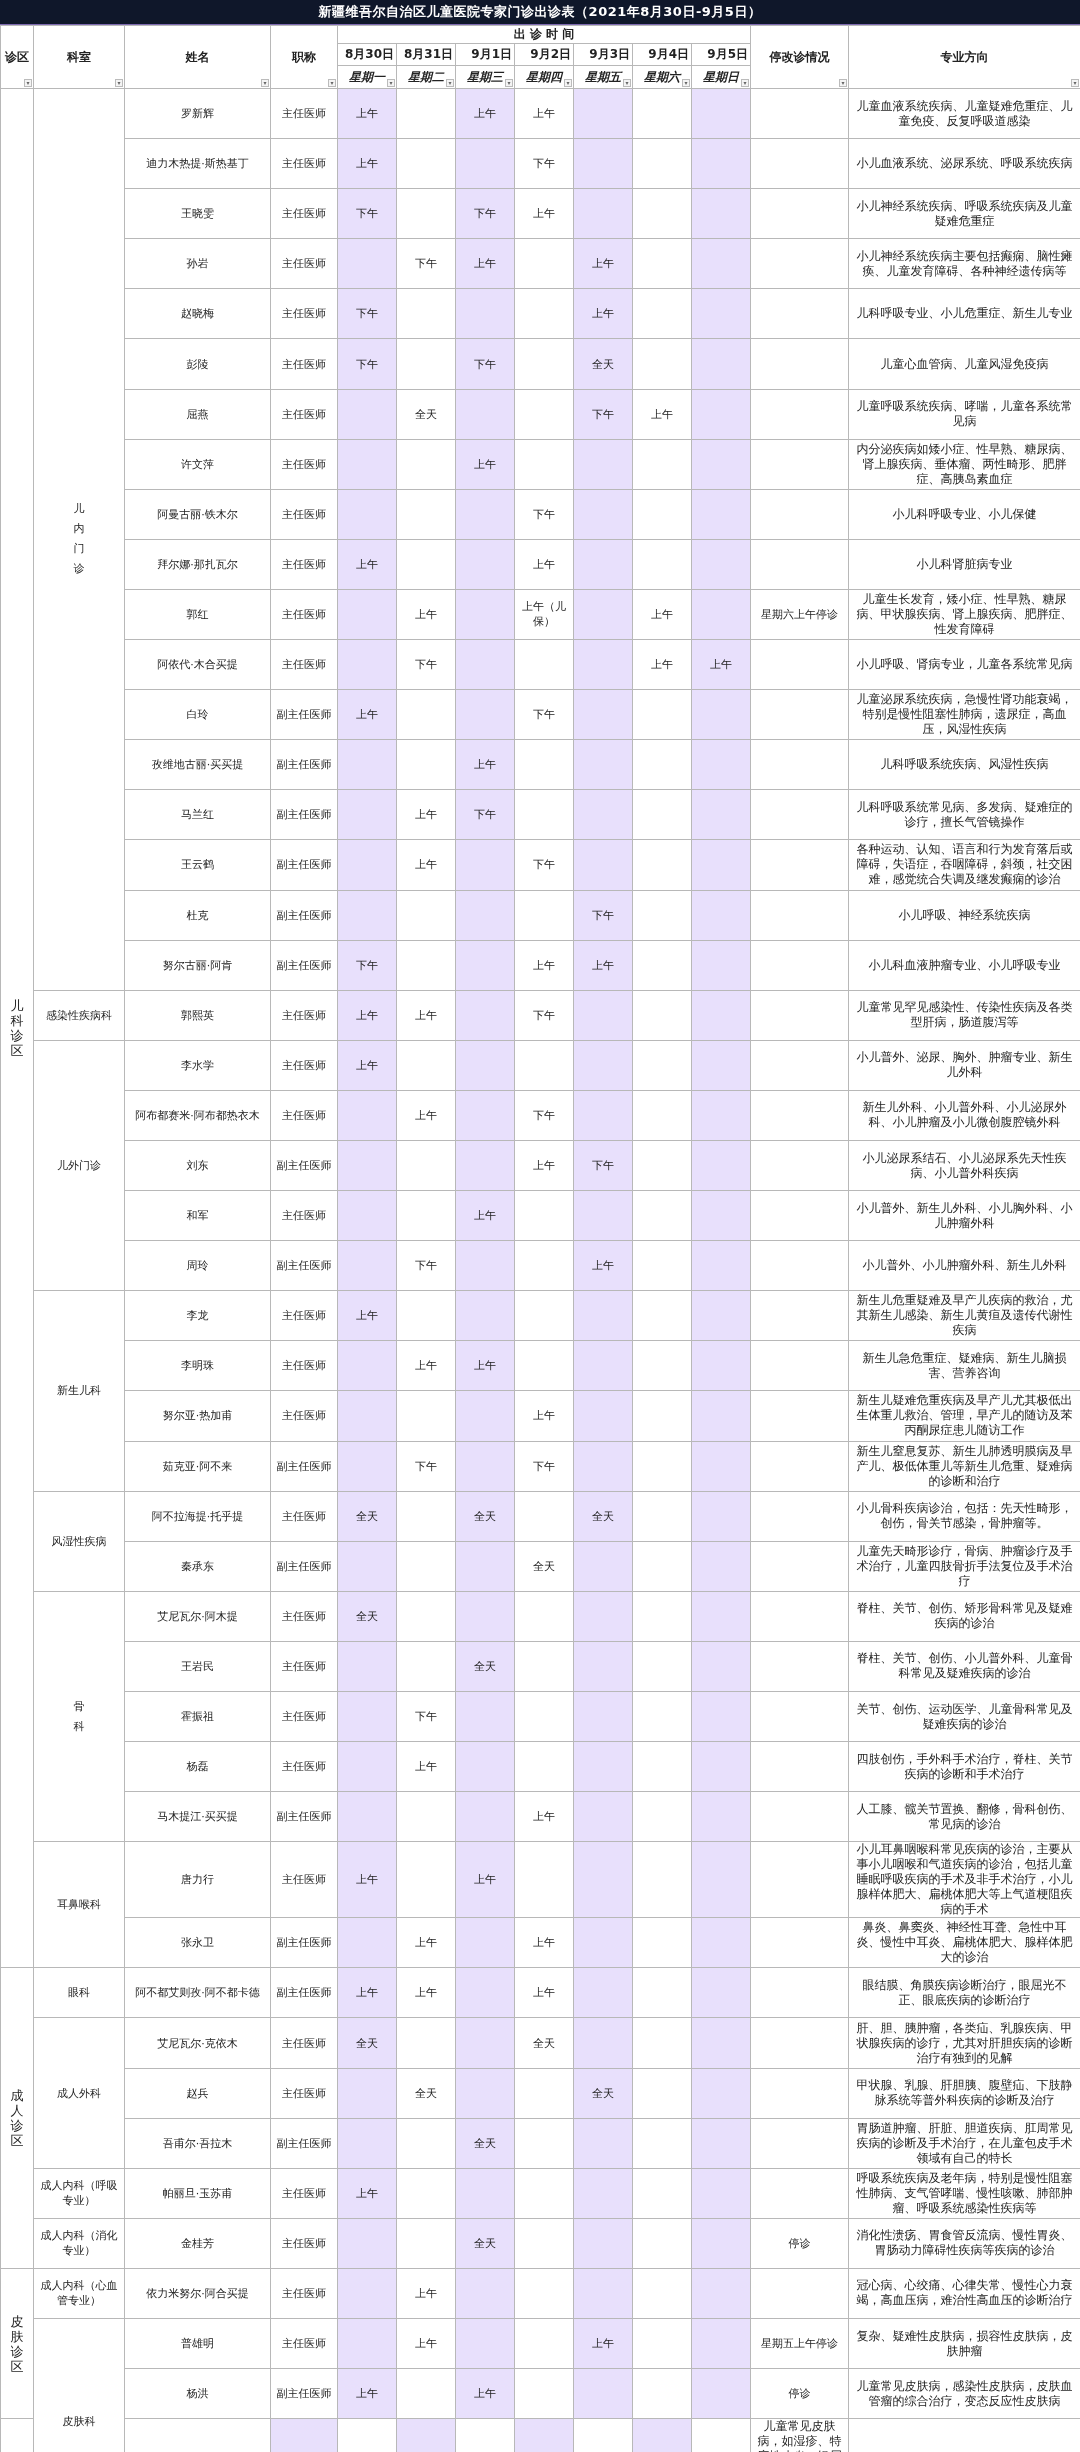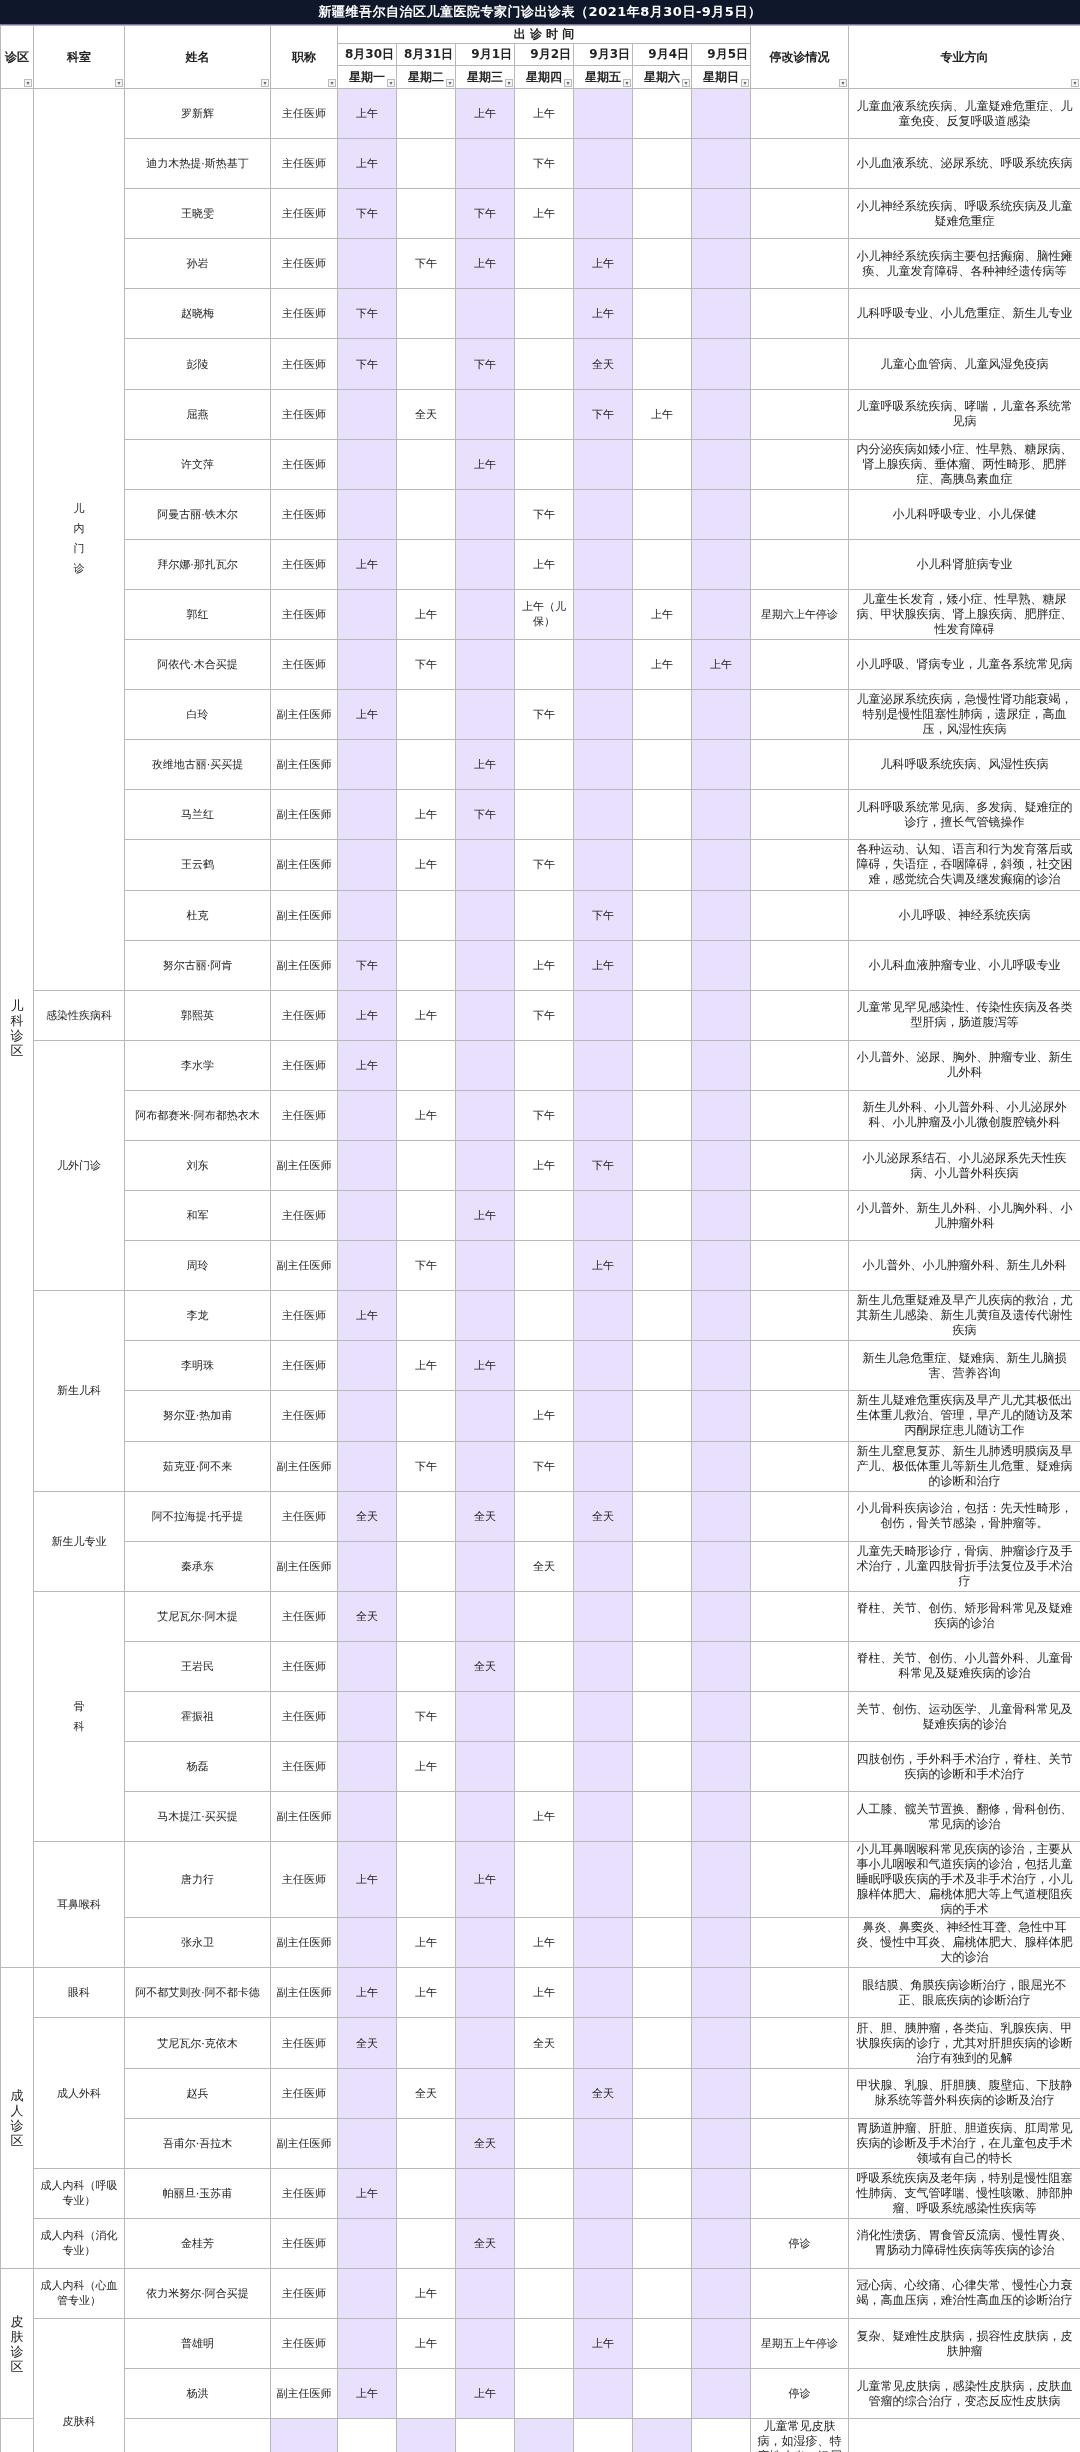--- a/index.html
+++ b/index.html
@@ -15,21 +15,21 @@
     position: absolute; left: 0; top: 25px; width: 1080px;
     border-collapse: collapse; table-layout: fixed; font-size: 11px;
   }
   table.sched th, table.sched td {
     border: 1px solid #b8b8b8; text-align: center; vertical-align: middle;
     font-weight: normal; padding: 0 2px; line-height: 15px;
   }
   table.sched thead th { font-weight: bold; font-size: 12px; background: #fff; position: relative; }
   thead tr.h1 th { height: 18px; }
   thead tr.h2 th { height: 22px; text-align: right; }
-  thead tr.h3 th { height: 23px; }
+  thead tr.h3 th { height: 23px; font-style: italic; }
   .filter-arrow {
     position: absolute; right: 1px; bottom: 1px; width: 8px; height: 8px;
     border: 1px solid #bbb; background: #f4f4f4; font-size: 6px; line-height: 6px; color: #666;
   }
   tbody tr { height: 50.1px; }
   td.day-shade { background: #e8e0fc; }
   td.spec { text-align: left; font-size: 12px; padding: 2px 3px; line-height: 16px; }
   td.zone { font-weight: bold; font-size: 13px; line-height: 30px; writing-mode: horizontal-tb; }
   td.zone span { display: block; }
   td.dept { font-size: 11px; }
@@ -462,21 +462,21 @@
         <td>下午</td>
         <td class="day-shade"></td>
         <td>下午</td>
         <td class="day-shade"></td>
         <td></td>
         <td class="day-shade"></td>
         <td class="note"></td>
         <td class="spec">新生儿窒息复苏、新生儿肺透明膜病及早产儿、极低体重儿等新生儿危重、疑难病的诊断和治疗</td>
       </tr>
       <tr>
-        <td class="dept" rowspan="2">新生儿专业</td>
+        <td class="dept" rowspan="2">风湿性疾病</td>
         <td class="name">阿不拉海提·托乎提</td>
         <td>主任医师</td>
         <td class="day-shade">全天</td>
         <td></td>
         <td class="day-shade">全天</td>
         <td></td>
         <td class="day-shade">全天</td>
         <td></td>
         <td class="day-shade"></td>
         <td class="note"></td>

